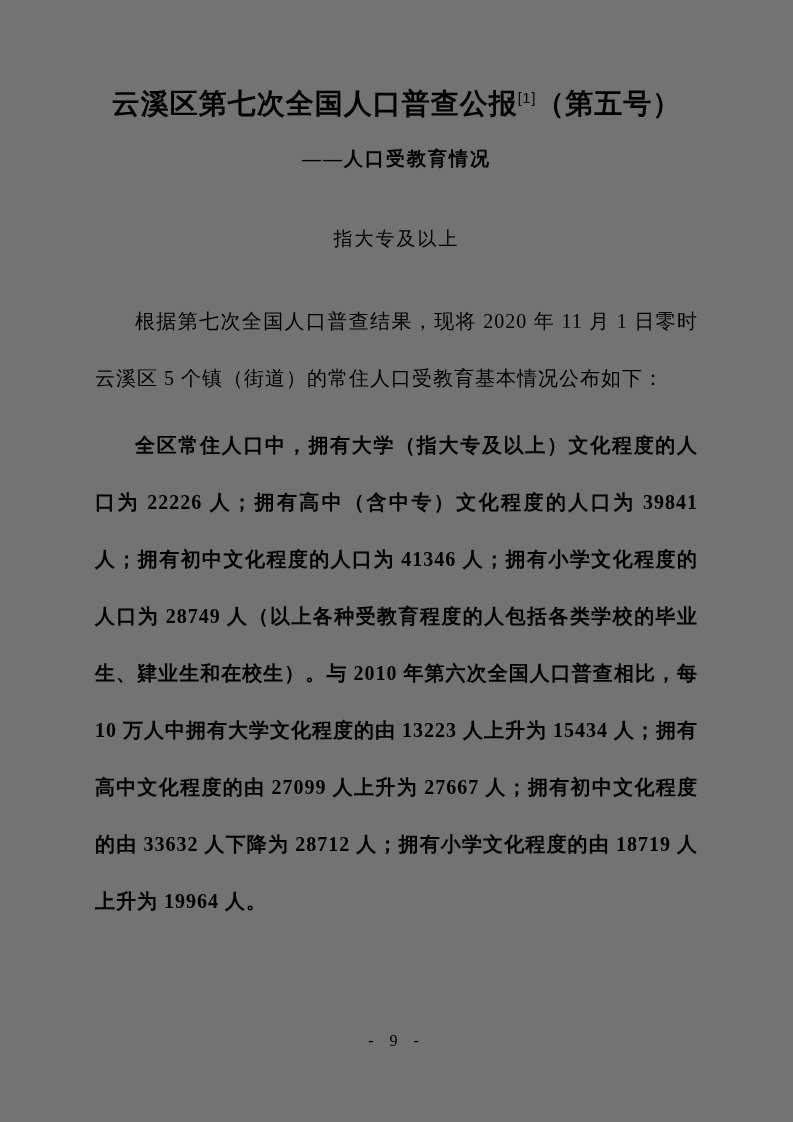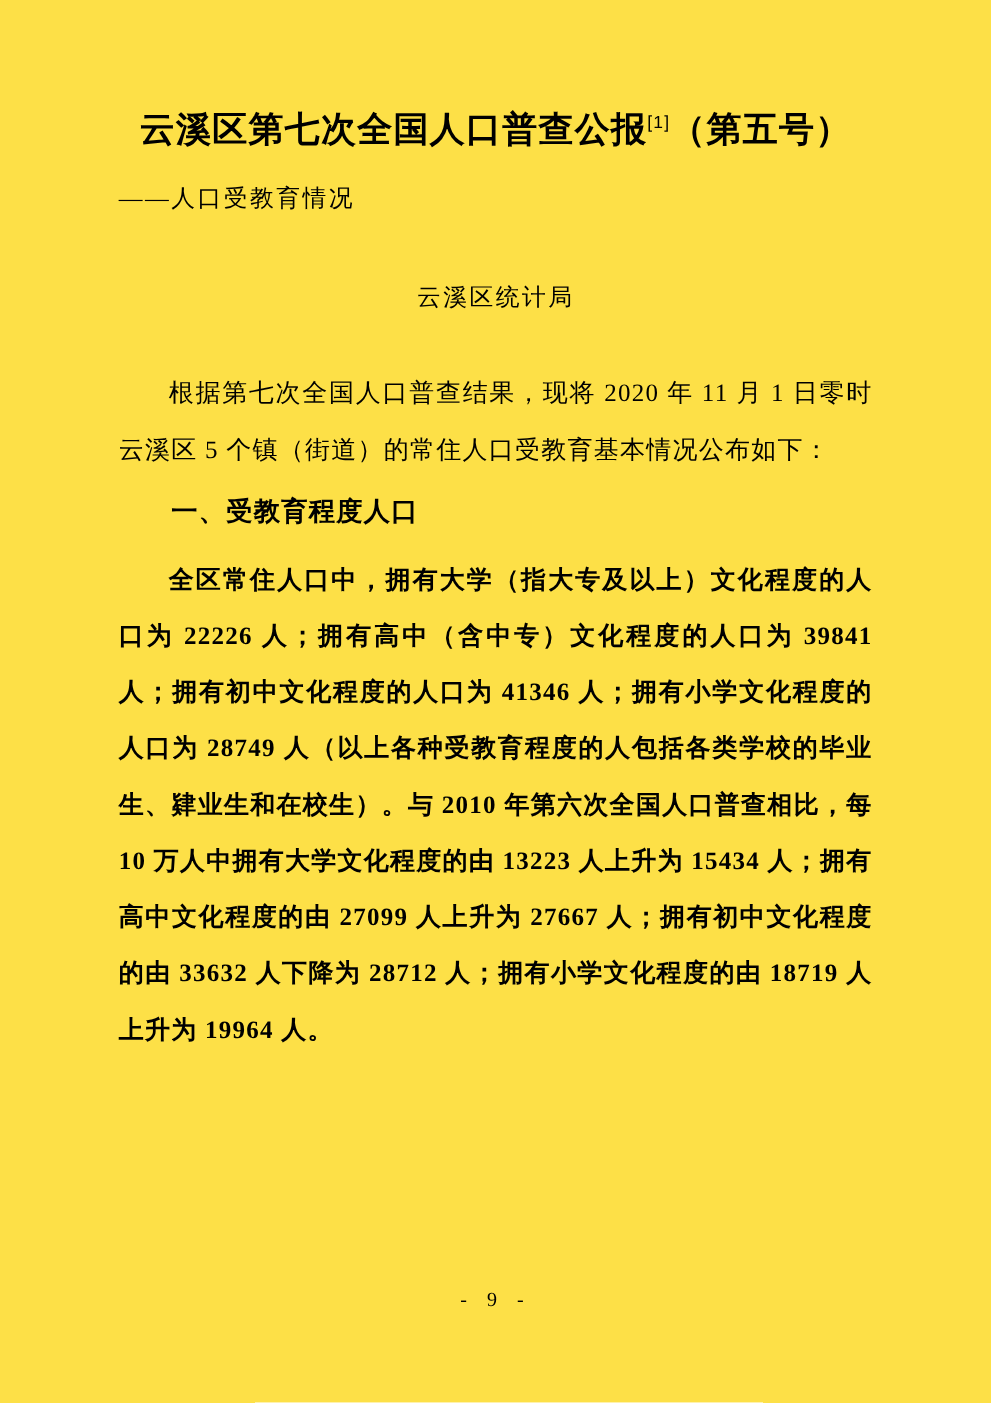--- a/index.html
+++ b/index.html
@@ -5,21 +5,21 @@
   html, body {
     margin: 0;
     padding: 0;
     background: #ffffff;
   }
   .page {
     position: relative;
     width: 793px;
     height: 1122px;
     margin: 0 auto;
-    background: #fde047;
+    background: #737373;
     box-sizing: border-box;
     padding: 86px 95px 0 95px;
     color: #000000;
     overflow: hidden;
   }
   .doc-title {
     margin: 0 0 24px 0;
     text-align: center;
     font-family: "Liberation Sans", "DejaVu Sans", sans-serif;
     font-weight: 700;
@@ -28,37 +28,39 @@
     letter-spacing: 1px;
     white-space: nowrap;
   }
   .doc-title sup {
     font-size: 14px;
     font-weight: 400;
     vertical-align: super;
     line-height: 0;
   }
   .doc-subtitle {
+    text-align: center;
     font-family: "Liberation Serif", "DejaVu Serif", serif;
     font-size: 19px;
     letter-spacing: 2px;
     margin: 0 0 44px 0;
+    font-weight: bold;
   }
   .byline {
     text-align: center;
     font-family: "Liberation Serif", "DejaVu Serif", serif;
     font-size: 19px;
     line-height: 45px;
     letter-spacing: 2px;
     margin: 0;
   }
   .body-text {
     font-family: "Liberation Serif", "DejaVu Serif", serif;
     font-size: 20px;
-    line-height: 45px;
+    line-height: 57px;
     letter-spacing: 1px;
     text-align: justify;
     text-indent: 2em;
     margin: 0;
   }
   .intro-para { margin-top: 32px; }
   .section-heading {
     margin: 4px 0 0 0;
     font-family: "Liberation Sans", "DejaVu Sans", sans-serif;
     font-weight: 700;
@@ -81,25 +83,24 @@
 </style>
 </head>
 <body>
 
 <div class="page">
 
   <h1 class="doc-title"><span>云溪区第七次全国人口普查公报</span><sup>[1]</sup><span>（第五号）</span></h1>
 
   <div class="doc-subtitle">——人口受教育情况</div>
 
-  <div class="byline">云溪区统计局</div>
+  <div class="byline">指大专及以上</div>
 
 
 
   <p class="body-text intro-para">根据第七次全国人口普查结果，现将 2020 年 11 月 1 日零时云溪区 5 个镇（街道）的常住人口受教育基本情况公布如下：</p>
 
-  <h2 class="section-heading">一、受教育程度人口</h2>
 
   <p class="body-text body-para">全区常住人口中，拥有大学（指大专及以上）文化程度的人口为 22226 人；拥有高中（含中专）文化程度的人口为 39841 人；拥有初中文化程度的人口为 41346 人；拥有小学文化程度的人口为 28749 人（以上各种受教育程度的人包括各类学校的毕业生、肄业生和在校生）。与 2010 年第六次全国人口普查相比，每 10 万人中拥有大学文化程度的由 13223 人上升为 15434 人；拥有高中文化程度的由 27099 人上升为 27667 人；拥有初中文化程度的由 33632 人下降为 28712 人；拥有小学文化程度的由 18719 人上升为 19964 人。</p>
 
   <div class="page-number">- 9 -</div>
 
 </div>
 
 </body></html>

